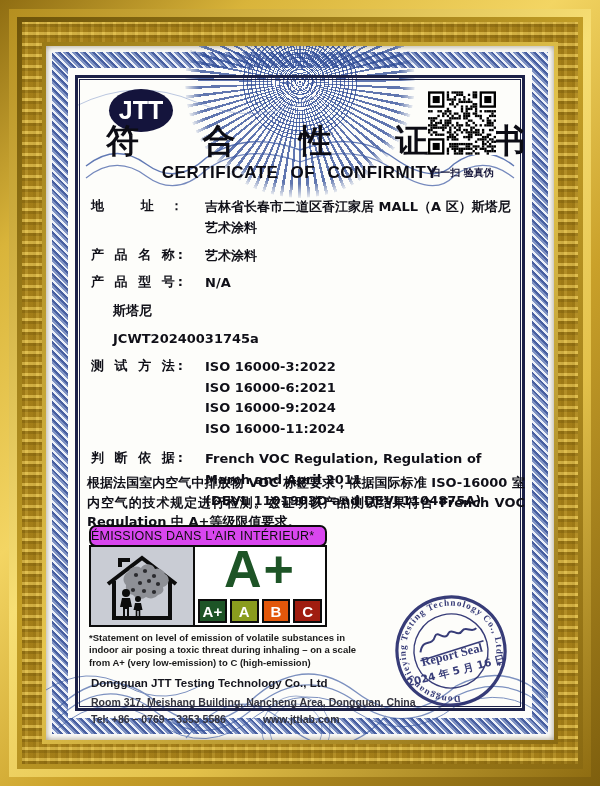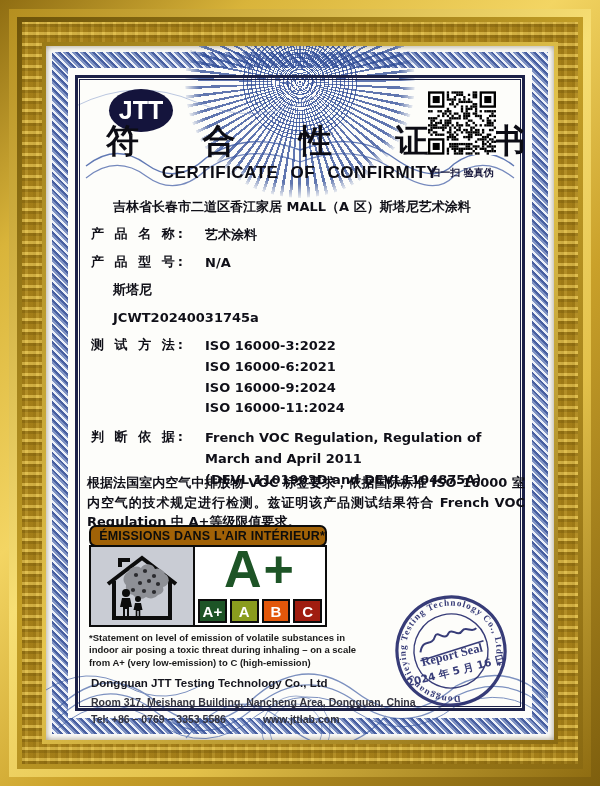--- a/index.html
+++ b/index.html
@@ -68,22 +68,22 @@
     white-space:pre-line; line-height:1.6; font-family:"DejaVu Sans","Liberation Sans",sans-serif; }
   .field-row.tight { margin-bottom:9px; }
 
   
   .statement { position:absolute; left:12px; top:398px; width:438px; font-size:13px; font-weight:bold;
     color:#101018; line-height:1.5; text-align:justify;
     font-family:"DejaVu Sans","Liberation Sans",sans-serif; }
 
   
   .emis { position:absolute; left:14px; top:450px; width:238px; }
-  .emis-header { border:2.5px solid #0c0c0c; border-radius:7px; background:#a16207; text-align:right;
-    font-weight:bold; font-size:12.5px; letter-spacing:.2px; padding:2px 0; color:#0c0c0c;
+  .emis-header { border:2.5px solid #0c0c0c; border-radius:7px; background:#d946ef; text-align:left;
+    font-weight:normal; font-size:12.5px; letter-spacing:.2px; padding:2px 0; color:#0c0c0c;
     position:relative; z-index:2; white-space:nowrap; }
   .emis-box { border:2.5px solid #0c0c0c; background:#fff; margin-top:-2px; display:flex; height:82px; }
   .emis-house { width:104px; flex:0 0 104px; background:#c9ccd4; border-right:2.5px solid #0c0c0c;
     display:flex; align-items:center; justify-content:center; }
   .emis-right { flex:1; position:relative; }
   .emis-grade { position:absolute; left:0; top:-6px; width:100%; text-align:center;
     font-size:52px; font-weight:bold; letter-spacing:2px; line-height:1.1; }
   .emis-scale { position:absolute; left:3px; right:3px; bottom:2px; display:flex; gap:3px; height:24px; }
   .emis-cell { flex:1; border:2px solid #0c0c0c; color:#fff; font-weight:bold; font-size:15px;
     display:flex; align-items:center; justify-content:center; }
@@ -451,20 +451,21 @@
           <rect x="24" y="2" width="3" height="3" fill="#000"></rect>
           <rect x="0" y="20" width="7" height="7" fill="#000"></rect>
           <rect x="1" y="21" width="5" height="5" fill="#fff"></rect>
           <rect x="2" y="22" width="3" height="3" fill="#000"></rect>
         </svg>
       <div class="qr-caption">扫一扫 验真伪</div>
     </div>
 
     <div class="fields">
       <div class="field-row">
+        <span class="field-label">地 址：</span>
         <span class="field-value">吉林省长春市二道区香江家居 MALL（A 区）斯塔尼艺术涂料</span>
       </div>
       <div class="field-row">
         <span class="field-label">产 品 名 称:</span>
         <span class="field-value">艺术涂料</span>
       </div>
       <div class="field-row">
         <span class="field-label">产 品 型 号:</span>
         <span class="field-value">N/A</span>
       </div>

